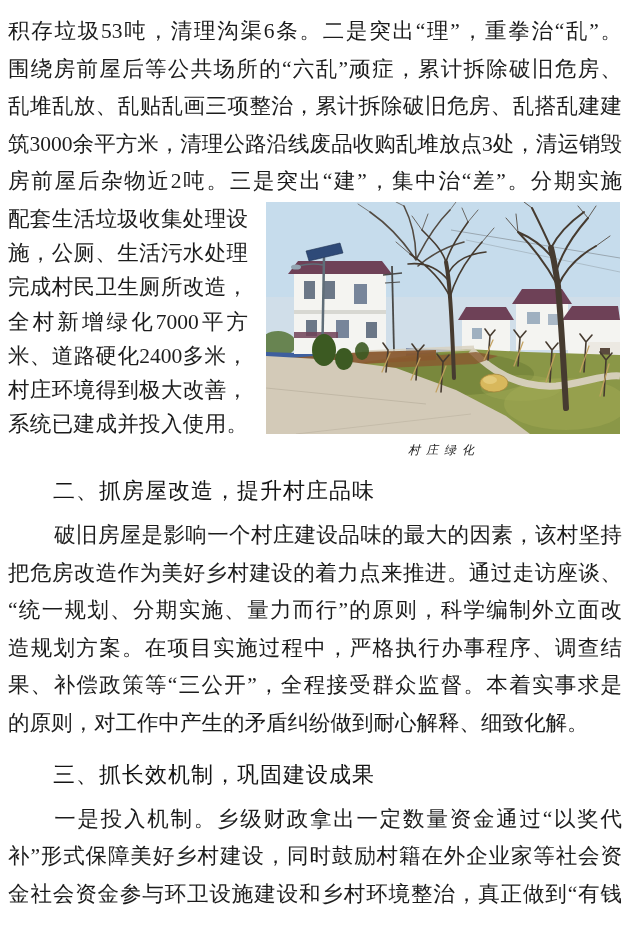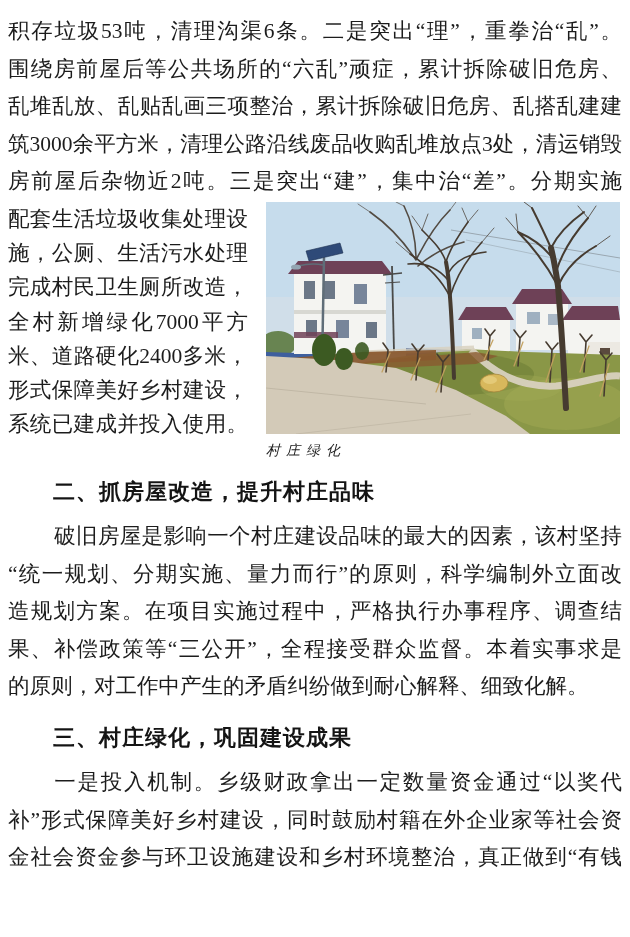--- a/index.html
+++ b/index.html
@@ -18,28 +18,28 @@
   .keep-justify .line.last{text-align-last:justify;}
 
   
   .figure-row{display:flex;gap:18px;margin-top:1px;}
   .col-text{flex:1;min-width:0;}
   .col-text .line{font-size:21.5px;line-height:34.2px;}
 
   .figure{width:356px;flex:0 0 356px;}
   .figure svg{display:block;width:354px;height:232px;}
   .figure .caption{
-    text-align:left;font-size:14px;margin-top:8px;color:#222;
+    text-align:center;font-size:12px;margin-top:8px;color:#222;
     font-family:"Liberation Serif","DejaVu Serif",serif;
     font-style:italic;letter-spacing:6px;
   }
 
   h2.sec{
     font-family:"Liberation Sans","DejaVu Sans",sans-serif;
-    font-weight:bold;font-size:22px;color:#141414;
+    font-weight:normal;font-size:22px;color:#141414;
     margin:17px 0 11px 0;padding-left:45px;letter-spacing:1px;
   }
   .sec3{margin-top:15px;}
 </style>
 </head>
 <body>
 
 <div class="page">
 
   <div class="para keep-justify">
@@ -50,21 +50,21 @@
       <div class="line last">房前屋后杂物近2吨。三是突出“建”，集中治“差”。分期实施</div>
     </div>
 
   <div class="figure-row">
     <div class="para col-text keep-justify">
         <div class="line">配套生活垃圾收集处理设</div>
         <div class="line">施，公厕、生活污水处理</div>
         <div class="line">完成村民卫生厕所改造，</div>
         <div class="line">全村新增绿化7000平方</div>
         <div class="line">米、道路硬化2400多米，</div>
-        <div class="line">形式保障美好乡村建设，</div>
+        <div class="line">村庄环境得到极大改善，</div>
         <div class="line last">系统已建成并投入使用。</div>
       </div>
 
     <figure class="figure" style="margin:0">
       <svg viewBox="0 0 354 232" xmlns="http://www.w3.org/2000/svg">
 
         <rect x="0" y="0" width="354" height="232" fill="#c6dcec"></rect>
         <rect x="0" y="95" width="354" height="60" fill="#e9e6e1" opacity="0.30"></rect>
 
         <g>
@@ -195,26 +195,27 @@
           </g>
         </g>
       </svg>
       <figcaption class="caption">村庄绿化</figcaption>
     </figure>
   </div>
 
   <h2 class="sec">二、抓房屋改造，提升村庄品味</h2>
   <div class="para indent-first">
       <div class="line">破旧房屋是影响一个村庄建设品味的最大的因素，该村坚持</div>
+      <div class="line">把危房改造作为美好乡村建设的着力点来推进。通过走访座谈、</div>
       <div class="line">“统一规划、分期实施、量力而行”的原则，科学编制外立面改</div>
       <div class="line">造规划方案。在项目实施过程中，严格执行办事程序、调查结</div>
       <div class="line">果、补偿政策等“三公开”，全程接受群众监督。本着实事求是</div>
       <div class="line last">的原则，对工作中产生的矛盾纠纷做到耐心解释、细致化解。</div>
     </div>
 
-  <h2 class="sec sec3">三、村庄绿化，巩固建设成果</h2>
+  <h2 class="sec sec3">三、抓长效机制，巩固建设成果</h2>
   <div class="para indent-first keep-justify">
       <div class="line">一是投入机制。乡级财政拿出一定数量资金通过“以奖代</div>
       <div class="line">补”形式保障美好乡村建设，同时鼓励村籍在外企业家等社会资</div>
       <div class="line last">金社会资金参与环卫设施建设和乡村环境整治，真正做到“有钱</div>
     </div>
 
 </div>
 
 </body></html>

